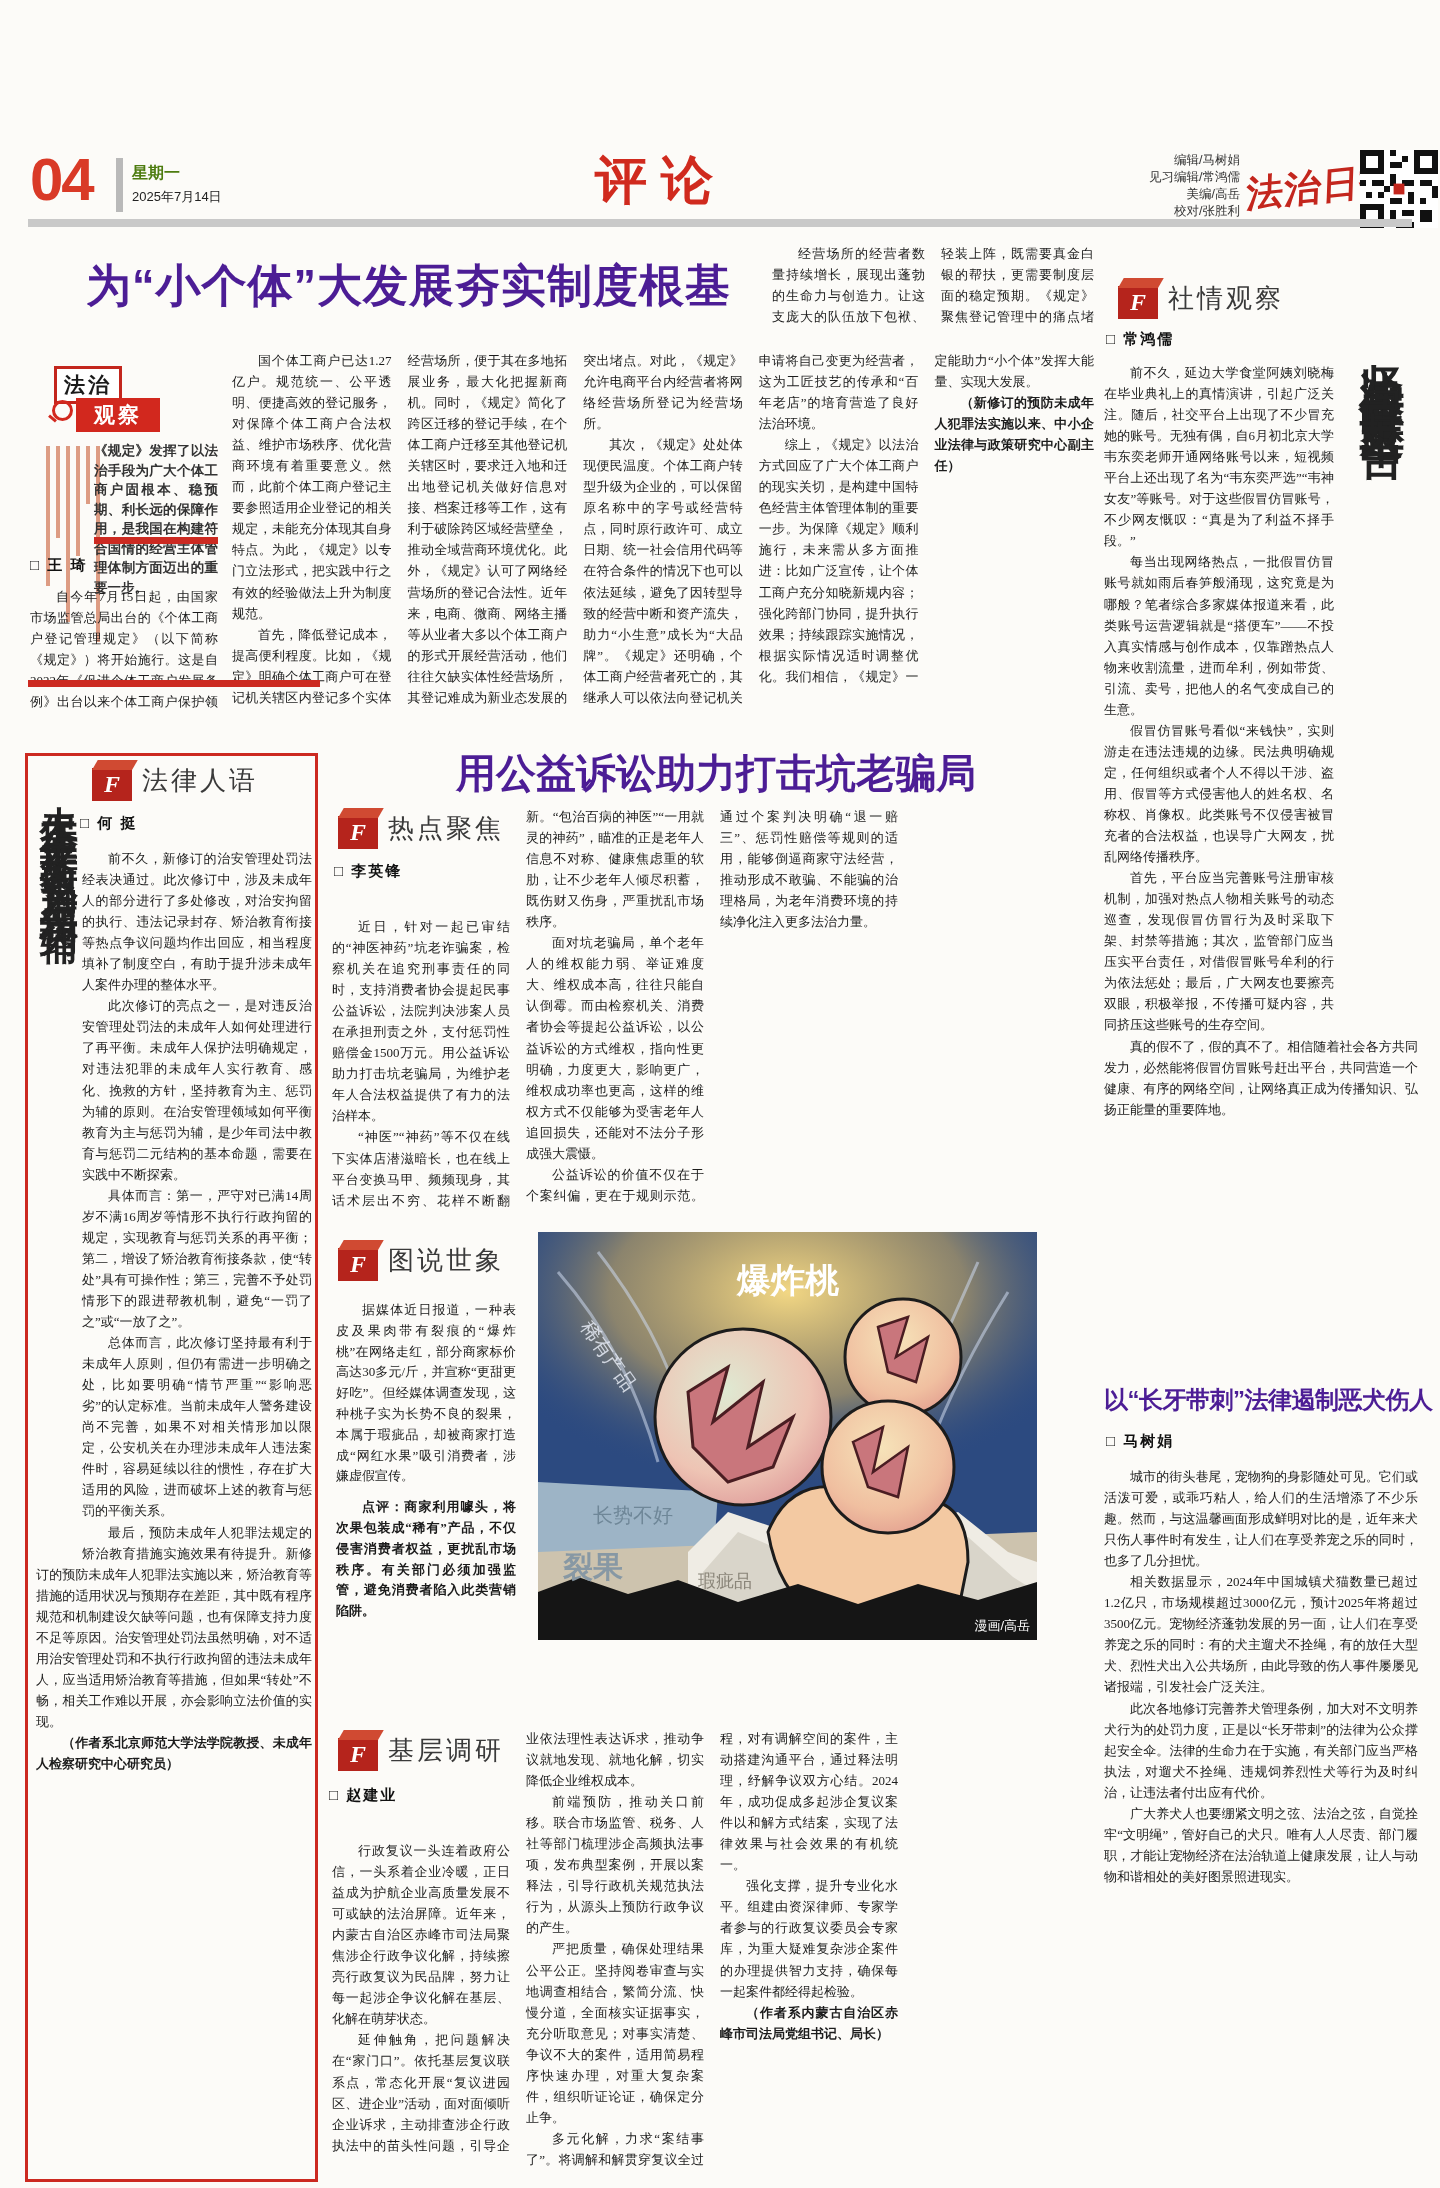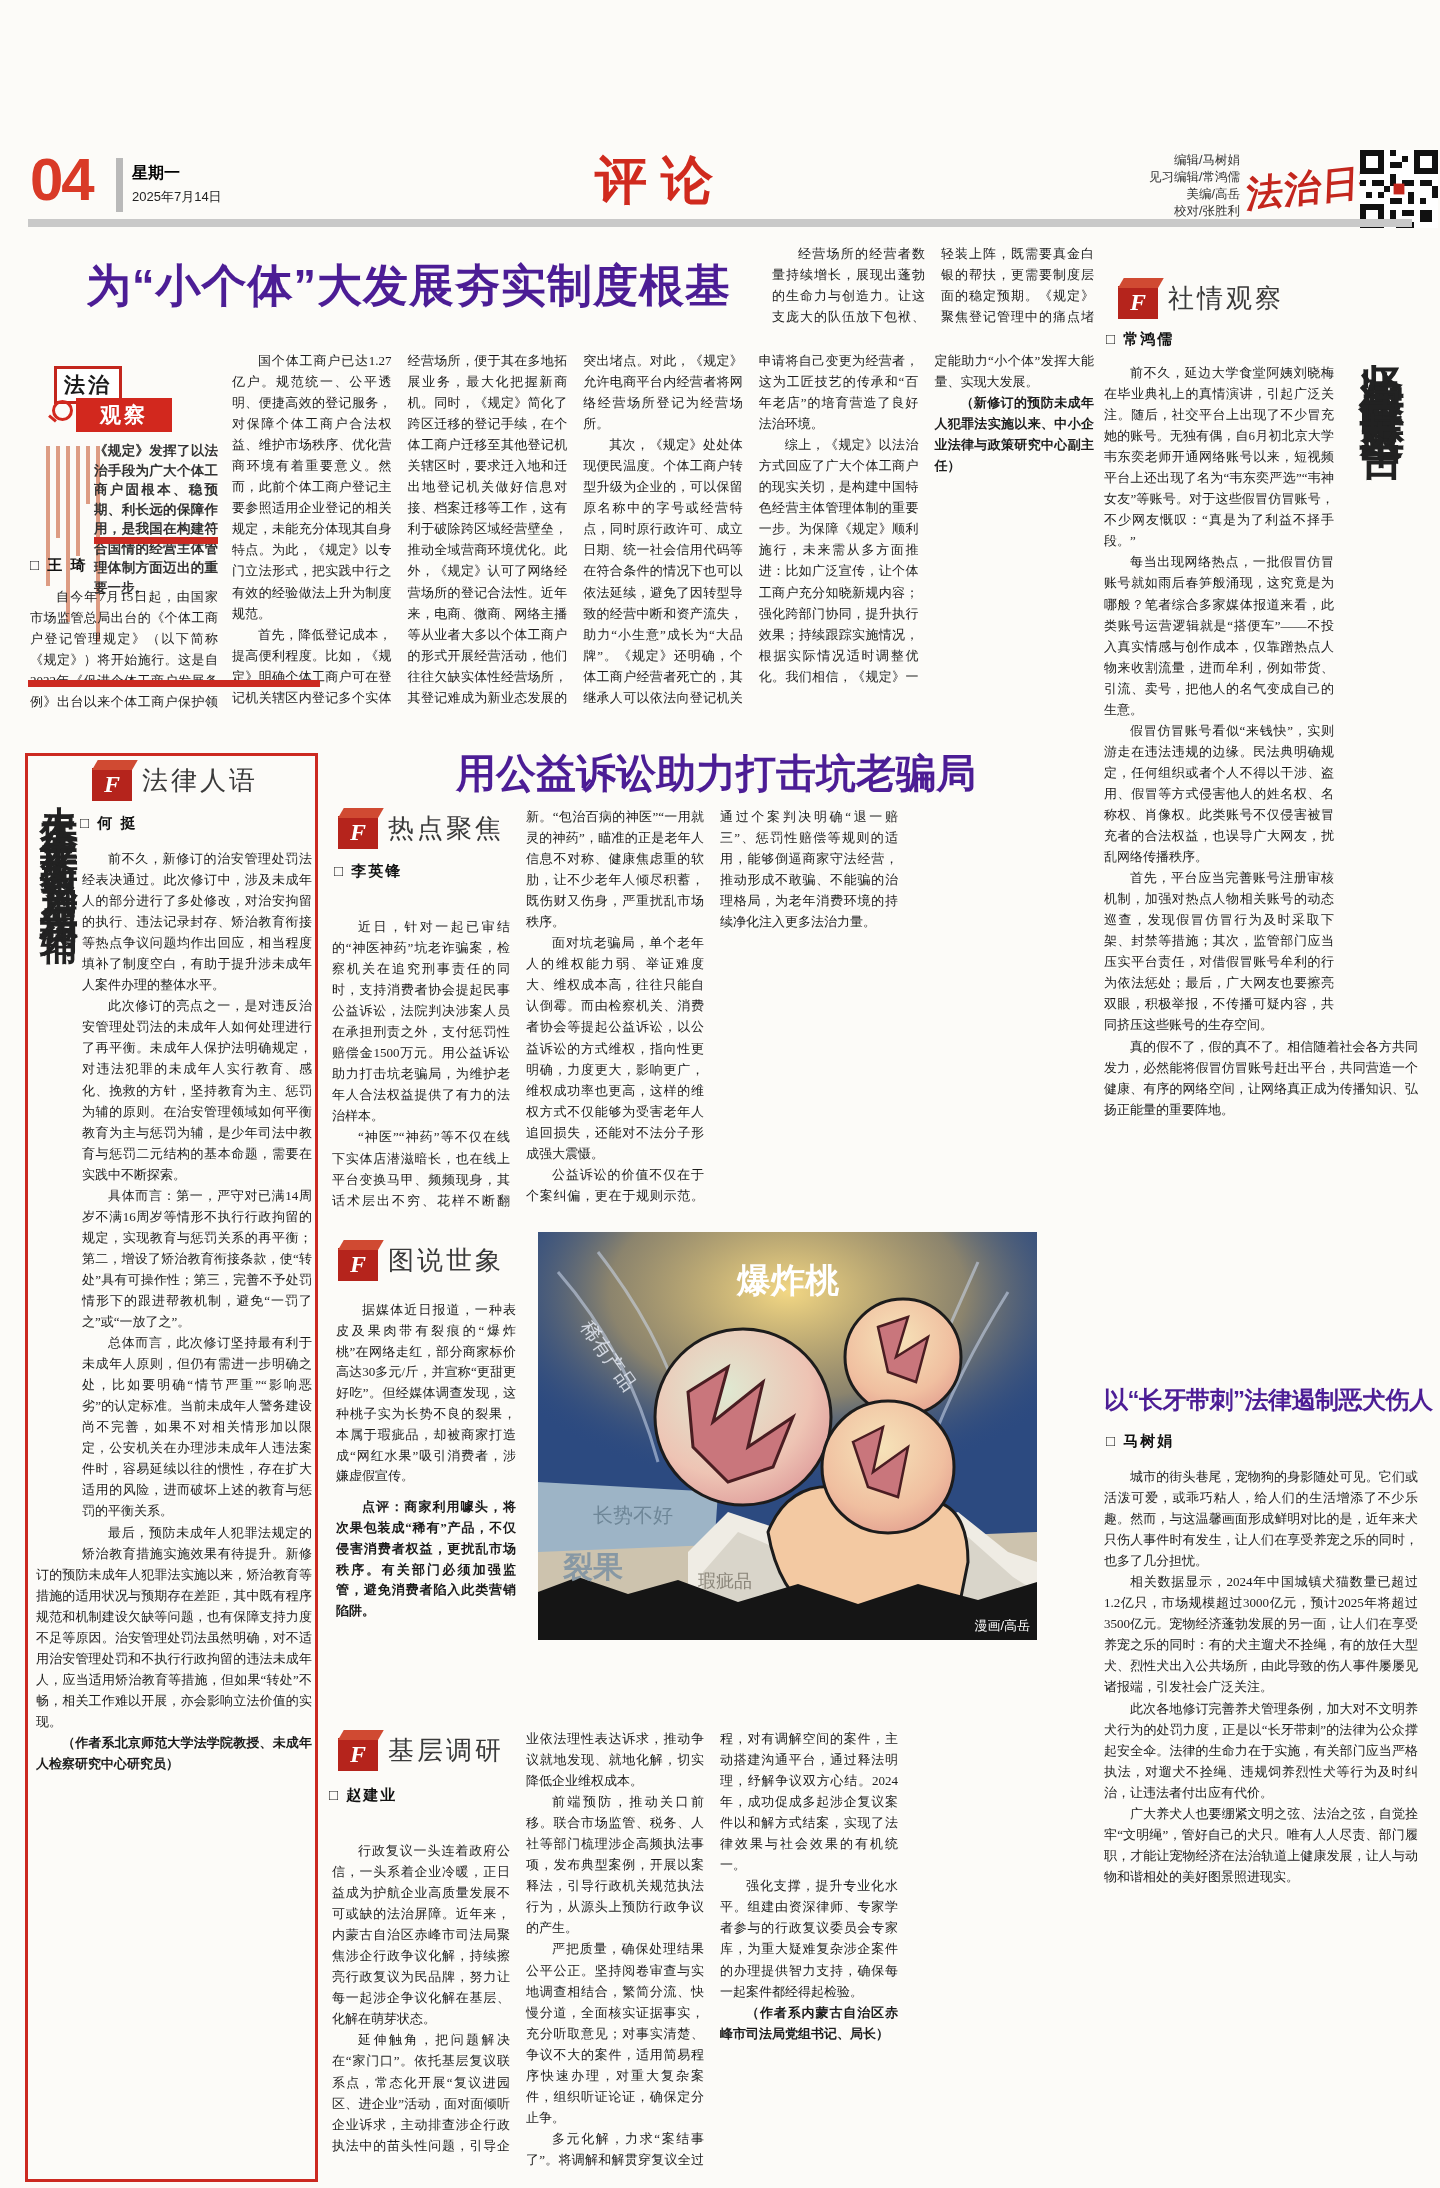--- a/index.html
+++ b/index.html
@@ -4,21 +4,21 @@
 <style>
   html,body{margin:0;padding:0;background:#e8e8e4;}
   .page{position:relative;width:1440px;height:2188px;background:#fcfbf8;margin:0 auto;overflow:hidden;
         font-family:"Liberation Sans","DejaVu Sans",sans-serif;color:#1b1b1b;}
   .abs{position:absolute;}
   .serif{font-family:"Liberation Serif","DejaVu Serif",serif;}
 
   
   .page-num{font-size:60px;font-weight:bold;color:#d93a27;letter-spacing:-2px;line-height:1;}
   .hdr-vbar{width:7px;height:54px;background:#b9b9b9;}
-  .hdr-weekday{font-size:16px;font-weight:bold;color:#000000;}
+  .hdr-weekday{font-size:16px;font-weight:bold;color:#4d7c0f;}
   .hdr-date{font-size:13px;color:#222;}
   .section-title{font-size:52px;font-weight:bold;color:#d02a1e;letter-spacing:14px;}
   .credits{font-size:12.5px;line-height:17px;color:#333;text-align:right;}
   .masthead{font-size:37px;font-weight:bold;color:#c3261d;transform:rotate(-6deg) skewX(-8deg);
             letter-spacing:1px;white-space:nowrap;}
   .hdr-rule{height:8px;background:#c9c9c9;}
 
   
   .body-text{font-size:13px;line-height:1.62;text-align:justify;color:#1c1c1c;
              font-family:"Liberation Serif","DejaVu Serif",serif;overflow:hidden;}
@@ -37,21 +37,21 @@
   .fcube::before{content:"";position:absolute;left:0;top:-8px;width:100%;height:10px;
                  background:#d04a32;transform:skewX(-30deg);transform-origin:bottom left;}
   .fcube .f{position:absolute;left:50%;top:50%;transform:translate(-50%,-52%);
             color:#fff;font-weight:bold;font-size:24px;font-family:"Liberation Serif",serif;font-style:italic;}
   .badge-label{font-size:26px;color:#3a3a3a;letter-spacing:3px;}
 
   
   .gz-top{display:inline-block;border:3px solid #c3261d;background:#fff;color:#1a1a1a;
           font-weight:bold;font-size:21px;padding:2px 7px;letter-spacing:3px;}
   .gz-bottom{display:inline-block;background:#d2281e;color:#fff;font-weight:bold;font-size:21px;
-             padding:3px 24px;letter-spacing:3px;margin-left:22px;margin-top:-6px;position:relative;}
+             padding:3px 18px;letter-spacing:3px;margin-left:22px;margin-top:-6px;position:relative;}
   .gz-mag{position:absolute;left:-24px;top:2px;width:15px;height:15px;border:3px solid #d2281e;border-radius:50%;}
   .gz-mag::after{content:"";position:absolute;left:-7px;top:14px;width:9px;height:3px;background:#d2281e;
                  transform:rotate(40deg);}
   .deco-bars{display:flex;align-items:flex-start;gap:6px;}
   .deco-bars i{display:block;width:4px;background:#dd9c83;}
 
   .red-bar{background:#cc2a21;}
   .red-box{border:3px solid #cc2a21;}
 
   .spacer-l{float:left;width:46px;height:702px;}

